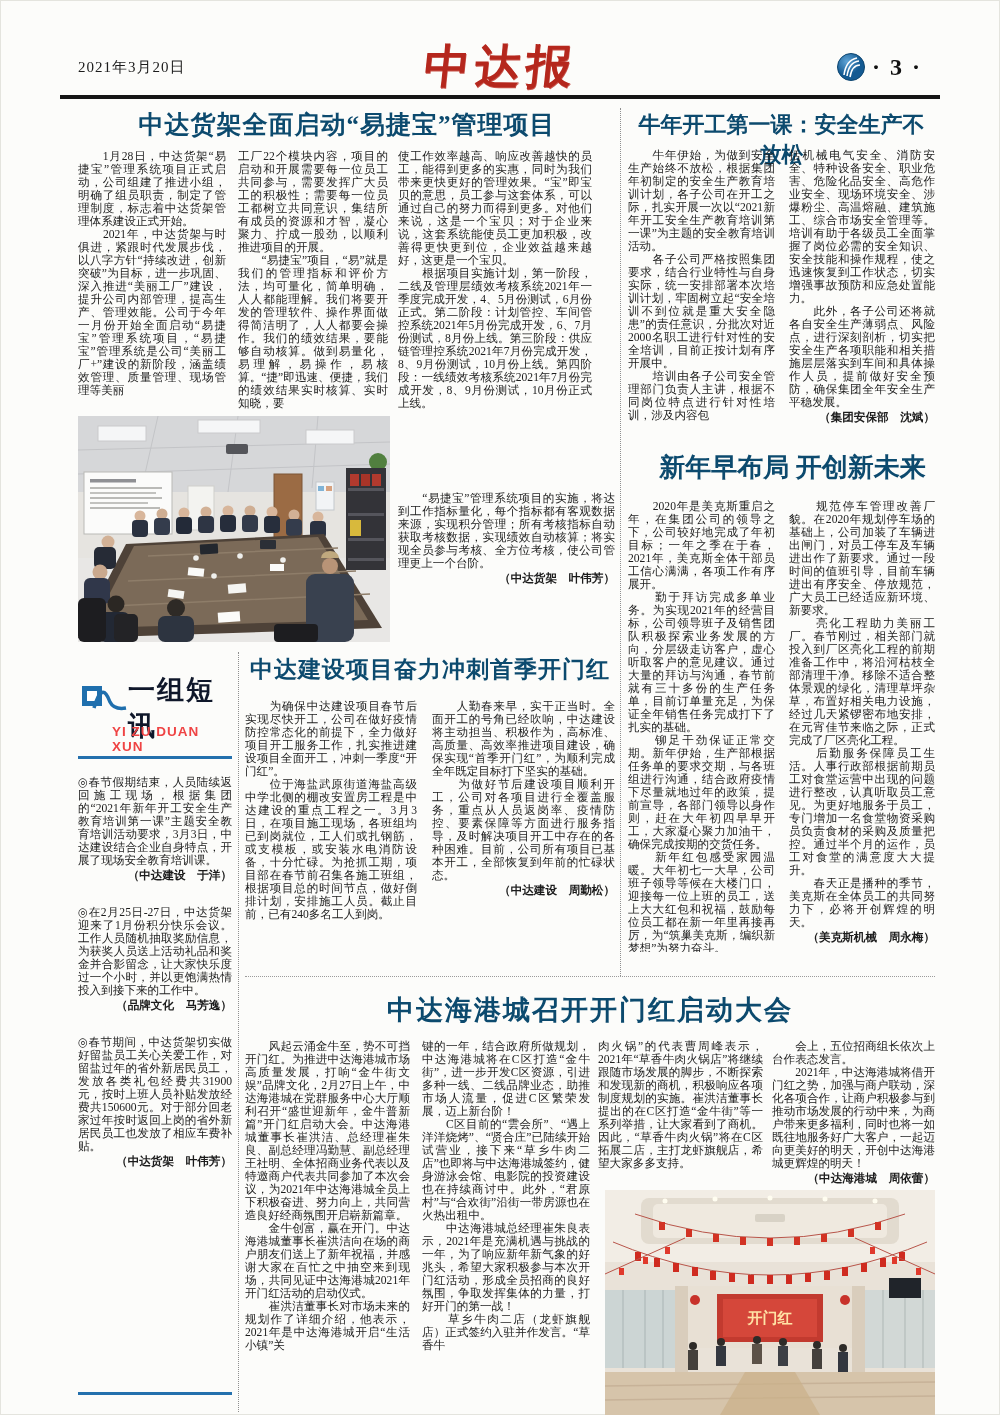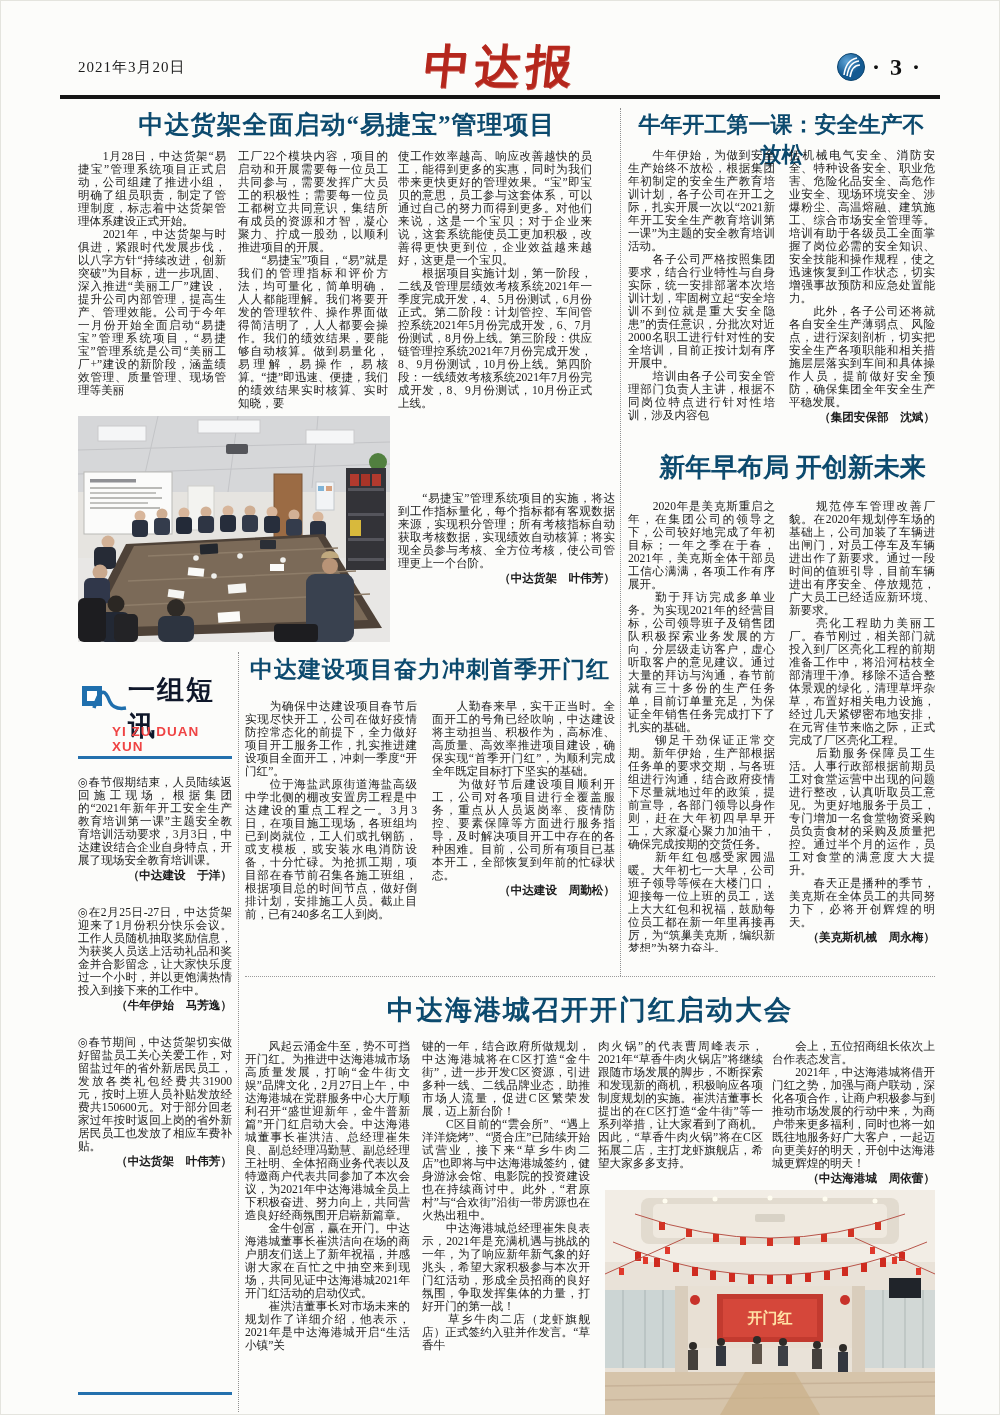--- a/index.html
+++ b/index.html
@@ -212,21 +212,21 @@
     <div class="sb-item">
       <div>
           <p>◎春节假期结束，人员陆续返回施工现场，根据集团的“2021年新年开工安全生产教育培训第一课”主题安全教育培训活动要求，3月3日，中达建设结合企业自身特点，开展了现场安全教育培训课。</p>
         </div>
       <div class="sig">（中达建设　于洋）</div>
     </div>
     <div class="sb-item">
       <div>
           <p>◎在2月25日-27日，中达货架迎来了1月份积分快乐会议。工作人员随机抽取奖励信息，为获奖人员送上活动礼品和奖金并合影留念，让大家快乐度过一个小时，并以更饱满热情投入到接下来的工作中。</p>
         </div>
-      <div class="sig">（牛年伊始　马芳逸）</div>
+      <div class="sig">（品牌文化　马芳逸）</div>
     </div>
     <div class="sb-item">
       <div>
           <p>◎春节期间，中达货架切实做好留盐员工关心关爱工作，对留盐过年的省外新居民员工，发放各类礼包经费共31900元，按时上班人员补贴发放经费共150600元。对于部分回老家过年按时返回上岗的省外新居民员工也发放了相应车费补贴。</p>
         </div>
       <div class="sig">（中达货架　叶伟芳）</div>
     </div>
   </div>
   <div class="abs bluerule" style="left:78px;top:1392px;width:154px;"></div>
 

